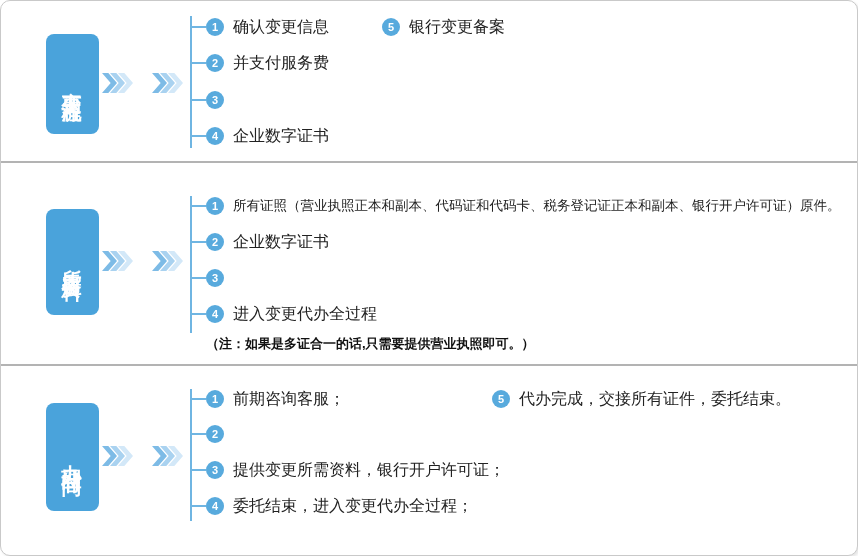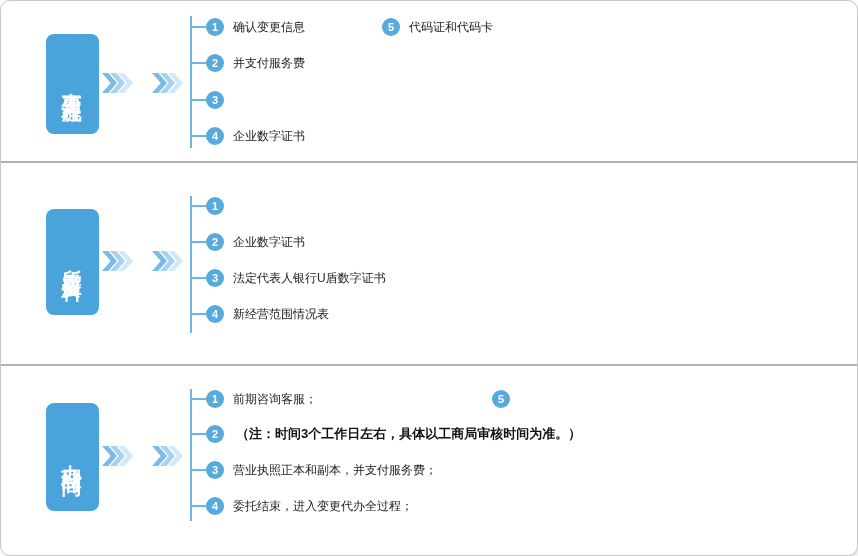--- a/index.html
+++ b/index.html
@@ -27,21 +27,21 @@
   .vline { position:absolute; left:189px; width:2px; background:#6fb5e2; }
 
   .item { position:absolute; left:189px; height:22px; display:flex; align-items:center; white-space:nowrap; }
   .item.side { left:auto; }
   .branch { width:16px; height:2px; background:#6fb5e2; flex:0 0 auto; }
   .num {
     width:18px; height:18px; border-radius:50%; background:#58aadd;
     color:#ffffff; font-size:11px; font-weight:bold; line-height:18px;
     text-align:center; flex:0 0 auto;
   }
-  .txt { margin-left:9px; font-size:12px; color:#222222; }
+  .txt { margin-left:9px; font-size:16px; color:#222222; }
   .txt.long { font-size:13.5px; }
   .inline-note { margin-left:12px; font-size:13px; font-weight:bold; color:#111111; }
   .note-row { position:absolute; left:205px; font-size:13px; font-weight:bold; color:#111111; white-space:nowrap; }
 </style>
 </head>
 <body>
 
 <div class="canvas">
 
   <div class="label-box" style="top:33px; height:100px;">变更流程</div>
@@ -73,21 +73,21 @@
     <span class="branch"></span>
     <span class="num">3</span>
   </div>
   <div class="item" style="top:124px;">
     <span class="branch"></span>
     <span class="num">4</span>
     <span class="txt">企业数字证书</span>
   </div>
   <div class="item side" style="top:15px; left:381px;">
     <span class="num">5</span>
-    <span class="txt">代码证和代码卡</span>
+    <span class="txt">银行变更备案</span>
   </div>
 
   <div class="divider" style="top:160px;"></div>
 
   <div class="label-box" style="top:208px; height:106px;">所需资料</div>
 
   <div class="chev-group" style="left:101px; top:250px;">
     <span class="chev c1"></span>
     <span class="chev c2"></span>
     <span class="chev c3"></span>
@@ -96,37 +96,38 @@
     <span class="chev c1"></span>
     <span class="chev c2"></span>
     <span class="chev c3"></span>
   </div>
 
   <div class="vline" style="top:195px; height:137px;"></div>
 
   <div class="item" style="top:194px;">
     <span class="branch"></span>
     <span class="num">1</span>
+    <span class="txt long">所有证照（营业执照正本和副本、代码证和代码卡、税务登记证正本和副本、银行开户许可证）原件。</span>
   </div>
   <div class="item" style="top:230px;">
     <span class="branch"></span>
     <span class="num">2</span>
     <span class="txt">企业数字证书</span>
   </div>
   <div class="item" style="top:266px;">
     <span class="branch"></span>
     <span class="num">3</span>
-    <span class="txt">法定代表人银行U盾数字证书</span>
   </div>
   <div class="item" style="top:302px;">
     <span class="branch"></span>
     <span class="num">4</span>
-    <span class="txt">新经营范围情况表</span>
+    <span class="txt">进入变更代办全过程</span>
   </div>
 
+  <div class="note-row" style="top:334px;">（注：如果是多证合一的话,只需要提供营业执照即可。）</div>
 
   <div class="divider" style="top:363px;"></div>
 
   <div class="label-box" style="top:402px; height:108px;">办理时间</div>
 
   <div class="chev-group" style="left:101px; top:445px;">
     <span class="chev c1"></span>
     <span class="chev c2"></span>
     <span class="chev c3"></span>
   </div>
@@ -139,29 +140,29 @@
   <div class="vline" style="top:388px; height:132px;"></div>
 
   <div class="item" style="top:387px;">
     <span class="branch"></span>
     <span class="num">1</span>
     <span class="txt">前期咨询客服；</span>
   </div>
   <div class="item" style="top:422px;">
     <span class="branch"></span>
     <span class="num">2</span>
-    <span class="inline-note">（注：时间3个工作日左右，具体以工商局审核时间为准。）</span>
   </div>
   <div class="item" style="top:458px;">
     <span class="branch"></span>
     <span class="num">3</span>
-    <span class="txt">营业执照正本和副本，并支付服务费；</span>
+    <span class="txt">提供变更所需资料，银行开户许可证；</span>
   </div>
   <div class="item" style="top:494px;">
     <span class="branch"></span>
     <span class="num">4</span>
     <span class="txt">委托结束，进入变更代办全过程；</span>
   </div>
   <div class="item side" style="top:387px; left:491px;">
     <span class="num">5</span>
+    <span class="txt">代办完成，交接所有证件，委托结束。</span>
   </div>
 
 </div>
 
 </body></html>

